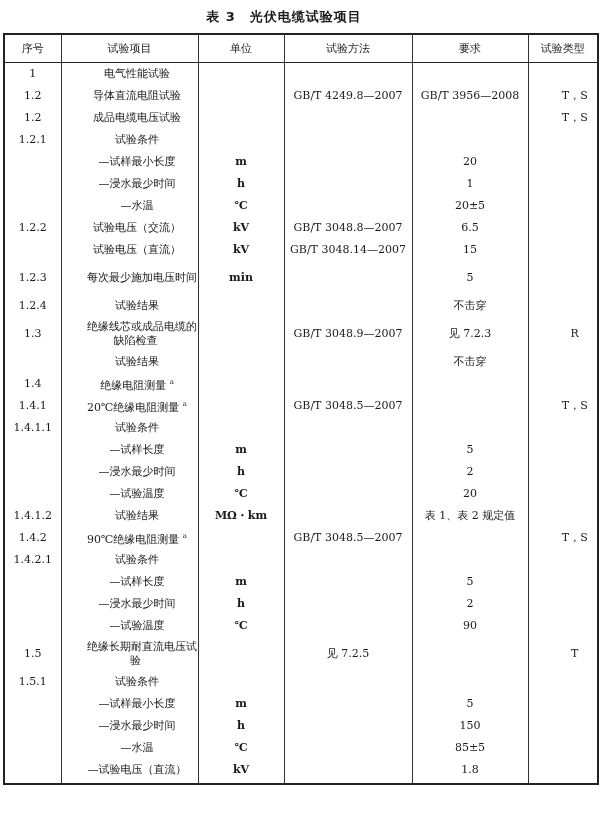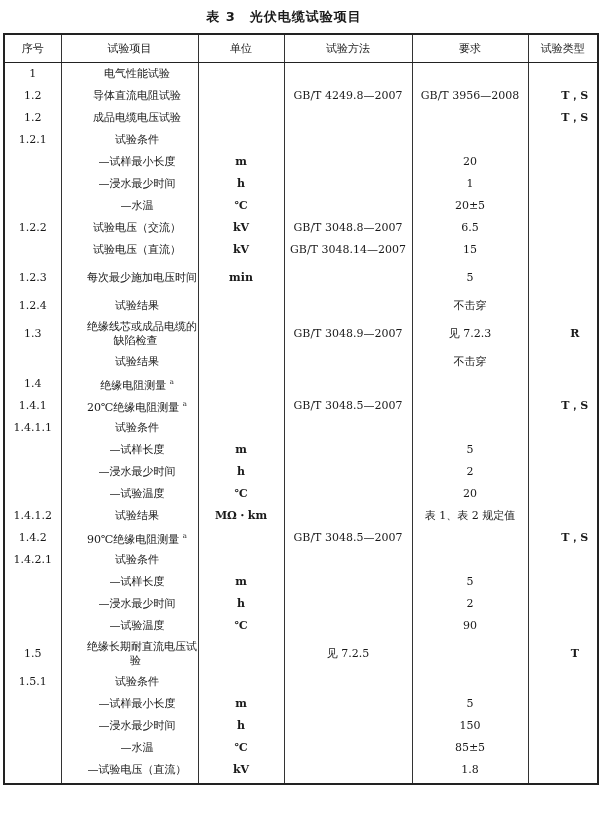--- a/index.html
+++ b/index.html
@@ -34,21 +34,21 @@
   td {
     border-left: 1px solid #333; border-right: 1px solid #333;
     border-top: none; border-bottom: none;
     height: 22px; padding: 0; vertical-align: middle;
     line-height: 14px;
   }
   td.no { text-align: center; }
   td.item { text-align: center; padding-left: 15px; }
   td.item.wrap { padding-left: 12px; text-indent: 13px; }
   td.unit, td.method, td.req, td.type { text-align: center; }
-  td.type { font-weight: bold; padding-left: 24px; }
+  td.type { font-weight: normal; padding-left: 24px; }
   td.unit { font-weight: bold; }
   tr.tall td { height: 34px; }
   sup { font-size: 7px; }
   tr:last-child td { padding-bottom: 2px; }
 </style>
 </head>
 <body>
 
 <div class="title">
   <span class="num">表 3</span><span>光伏电缆试验项目</span>

